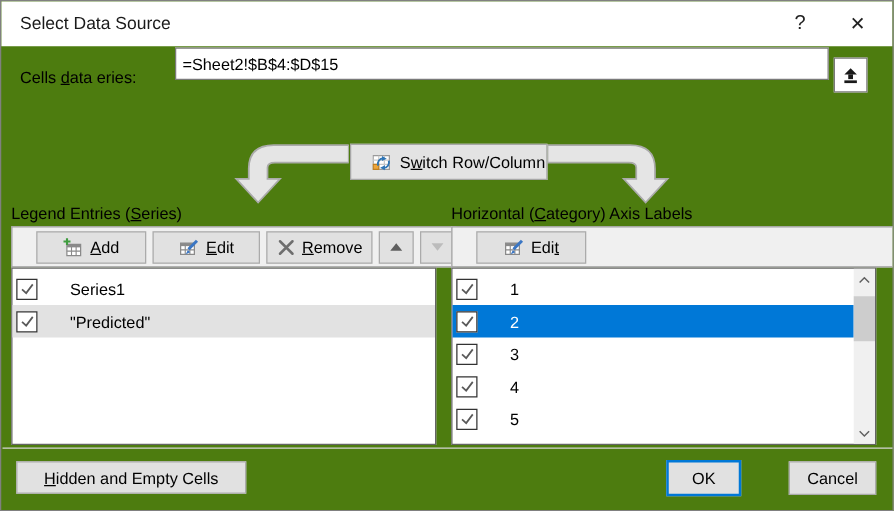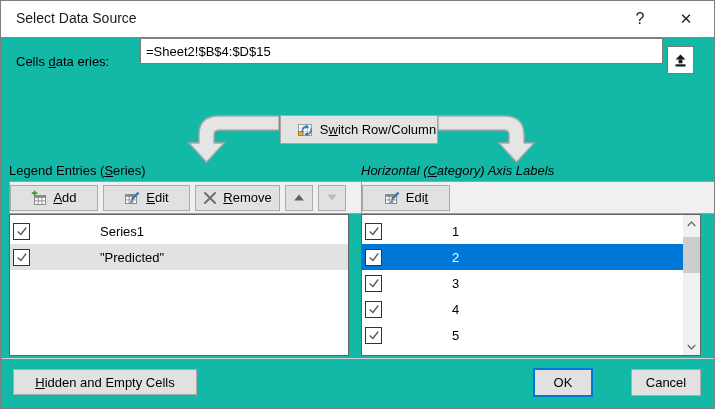--- a/index.html
+++ b/index.html
@@ -1,20 +1,20 @@
 <!DOCTYPE html>
 <html><head>
 <meta charset="utf-8">
 <style>
   * { margin:0; padding:0; box-sizing:border-box; }
   html,body { background:#cfcfcf; }
   body { font-family:"Liberation Sans", sans-serif; }
   .dialog {
     position:relative; width:715px; height:409px;
-    background:#14b8a6; border:1px solid #808080; overflow:hidden;
+    background:#4d7c0f; border:1px solid #808080; overflow:hidden;
     font-size:13px; color:#000;
   }
   .titlebar { position:absolute; left:0; top:0; width:100%; height:36px; background:#ffffff; }
   .title { position:absolute; left:15px; top:9px; font-size:14px; color:#1a1a1a; }
   .cap-btn { position:absolute; top:2px; width:38px; height:31px; display:flex; align-items:center; justify-content:center; font-size:16px; color:#222; cursor:default; }
   .help-btn { left:620px; }
   .close-btn { left:666px; font-size:15px; }
   .accel { text-decoration:underline; }
 
   .range-label { position:absolute; left:15px; top:53px; }
@@ -23,35 +23,35 @@
     font-size:13px; padding:0 5px; color:#000; }
   .range-btn { position:absolute; left:666px; top:45px; width:27px; height:28px;
     background:#fff; border:1px solid #7a7a7a; display:flex; align-items:center; justify-content:center; }
 
   .curve-arrow { position:absolute; top:112px; }
   .switch-btn { position:absolute; left:279px; top:114px; width:158px; height:29px;
     background:#e3e3e3; border:1px solid #a7a7a7; display:flex; align-items:center; justify-content:center; gap:6px; font-size:13px;padding-left:16px; }
 
   .sec-label { position:absolute; top:162px; }
   .sec-label.left { left:8px; }
-  .sec-label.right { left:360px;font-style:italic; }
+  .sec-label.right { left:360px; }
 
   .toolbar { position:absolute; top:180px; width:356px; height:33px; border:1px solid #9d9d9d;
-    background:#f0f0f0; display:flex; align-items:center; padding-left:0; gap:5px; }
+    background:#f0f0f0; display:flex; align-items:center; padding-left:19px; gap:5px; }
   .toolbar.left { left:8px; }
   .toolbar.right { left:360px; }
   .tbtn { height:26px; background:#e1e1e1; border:1px solid #ababab; display:inline-flex;
     align-items:center; justify-content:center; gap:6px; font-size:13px; font-family:"Liberation Sans",sans-serif; }
   .w-add{width:88px;} .w-edit{width:87px;} .w-remove{width:85px;} .w-arrow{width:28px;}
 
   .listbox { position:absolute; top:213px; width:340px; height:142px; background:#fff;
     border:1px solid #646464; padding-top:3px; }
   .listbox.left { left:8px; }
   .listbox.right { left:360px; padding-right:17px; }
-  .lrow { height:26px; display:flex; align-items:center; padding-left:3px;gap:44px; }
+  .lrow { height:26px; display:flex; align-items:center; padding-left:3px; }
   .lrow .rlabel { margin-left:26px; }
   .lrow.sel-gray { background:#e2e2e2; }
   .lrow.sel-blue { background:#0078d7; }
   .lrow.sel-blue .rlabel { color:#fff; }
   .cbx { width:17px; height:17px; background:#fff; border:1px solid #333;
     display:flex; align-items:center; justify-content:center; flex:0 0 auto; }
 
   .scrollbar { position:absolute; right:0; top:0; width:17px; height:140px; background:#f0f0f0; }
   .sb-btn { position:absolute; left:0; width:17px; height:17px; display:flex; align-items:center; justify-content:center; }
   .sb-up { top:0; } .sb-down { bottom:0; }

